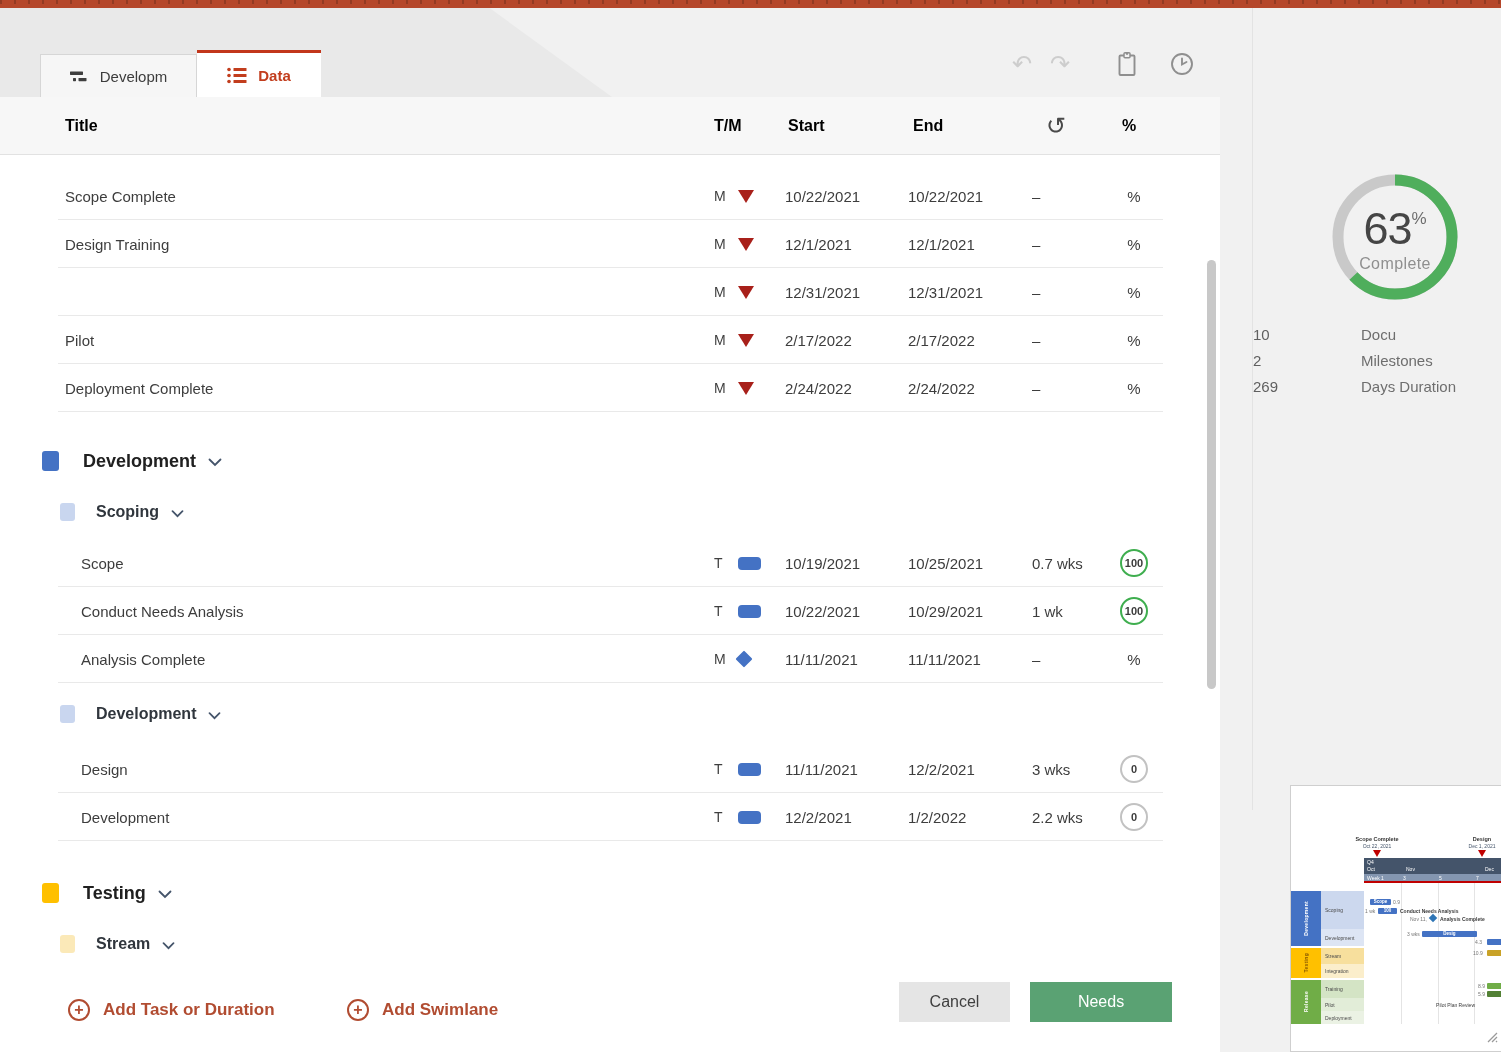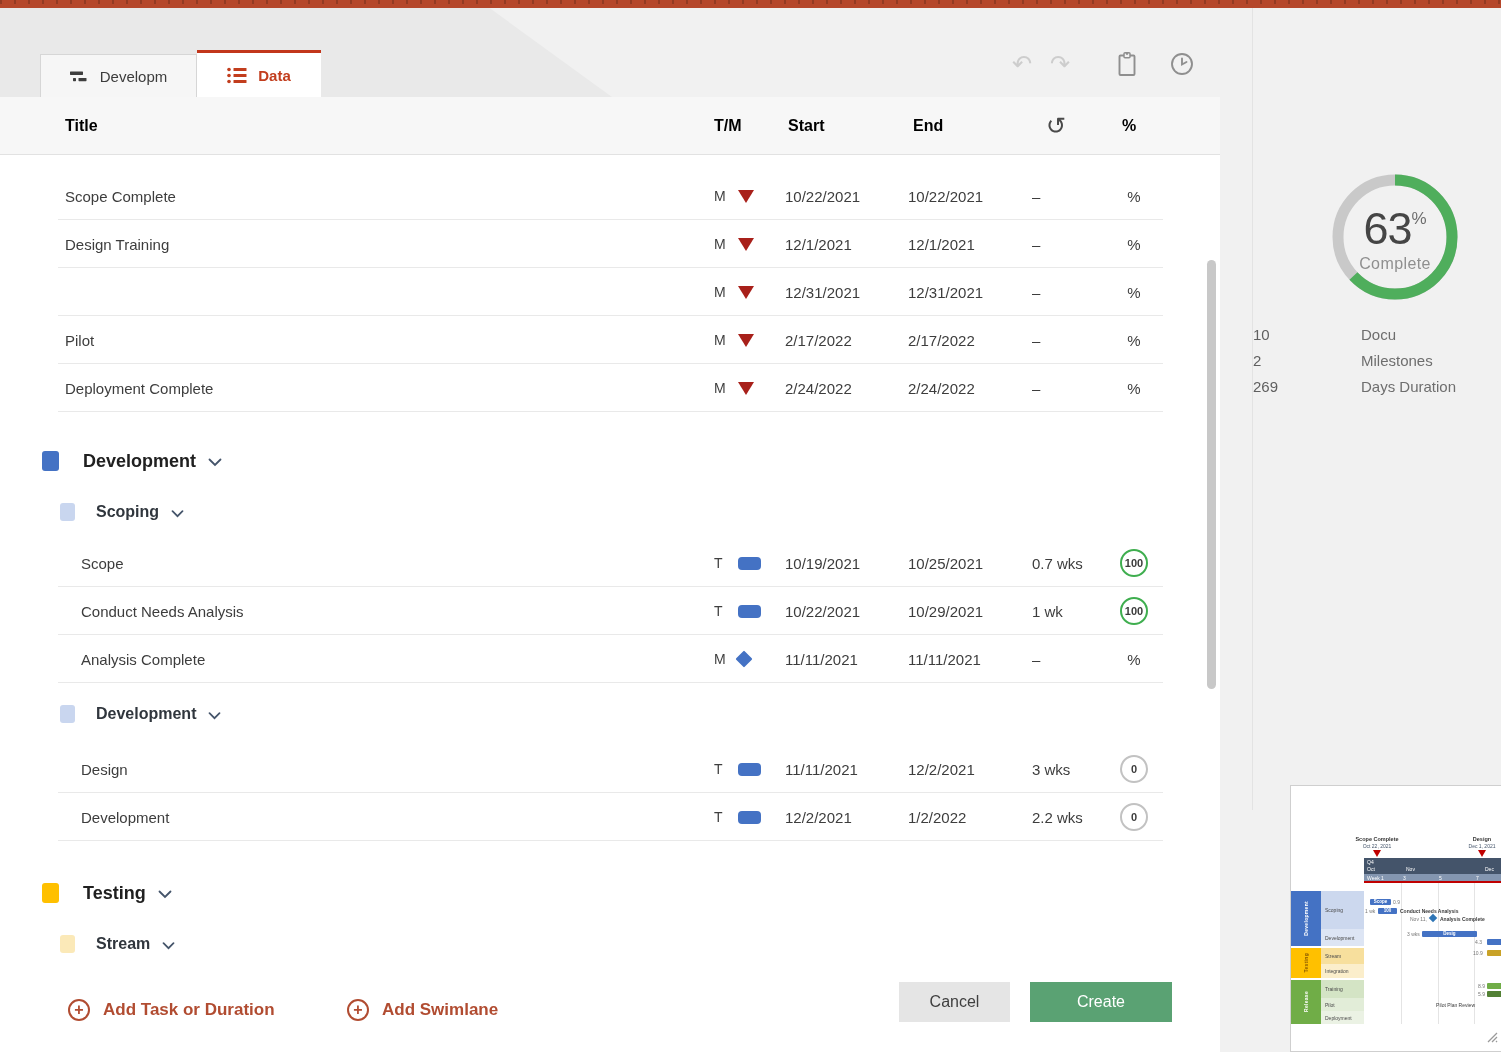--- a/index.html
+++ b/index.html
@@ -367,21 +367,21 @@
 
   <div class="add-btn add-task">
     <span class="plus-circle">+</span>
     <span>Add Task or Duration</span>
   </div>
   <div class="add-btn add-swim">
     <span class="plus-circle">+</span>
     <span>Add Swimlane</span>
   </div>
   <div class="btn btn-cancel">Cancel</div>
-  <div class="btn btn-create">Create</div>
+  <div class="btn btn-create">Needs</div>
 
   <div class="vscroll"></div>
 </div>
 
 <div class="right-panel">
 
   <div class="donut-box">
     <svg width="128" height="128" viewBox="0 0 128 128">
       <circle cx="64" cy="64" r="57" fill="none" stroke="#c9c9c9" stroke-width="11"></circle>
       <circle cx="64" cy="64" r="57" fill="none" stroke="#4fae5c" stroke-width="11" pathLength="100" stroke-dasharray="63 37" transform="rotate(-90 64 64)"></circle>

